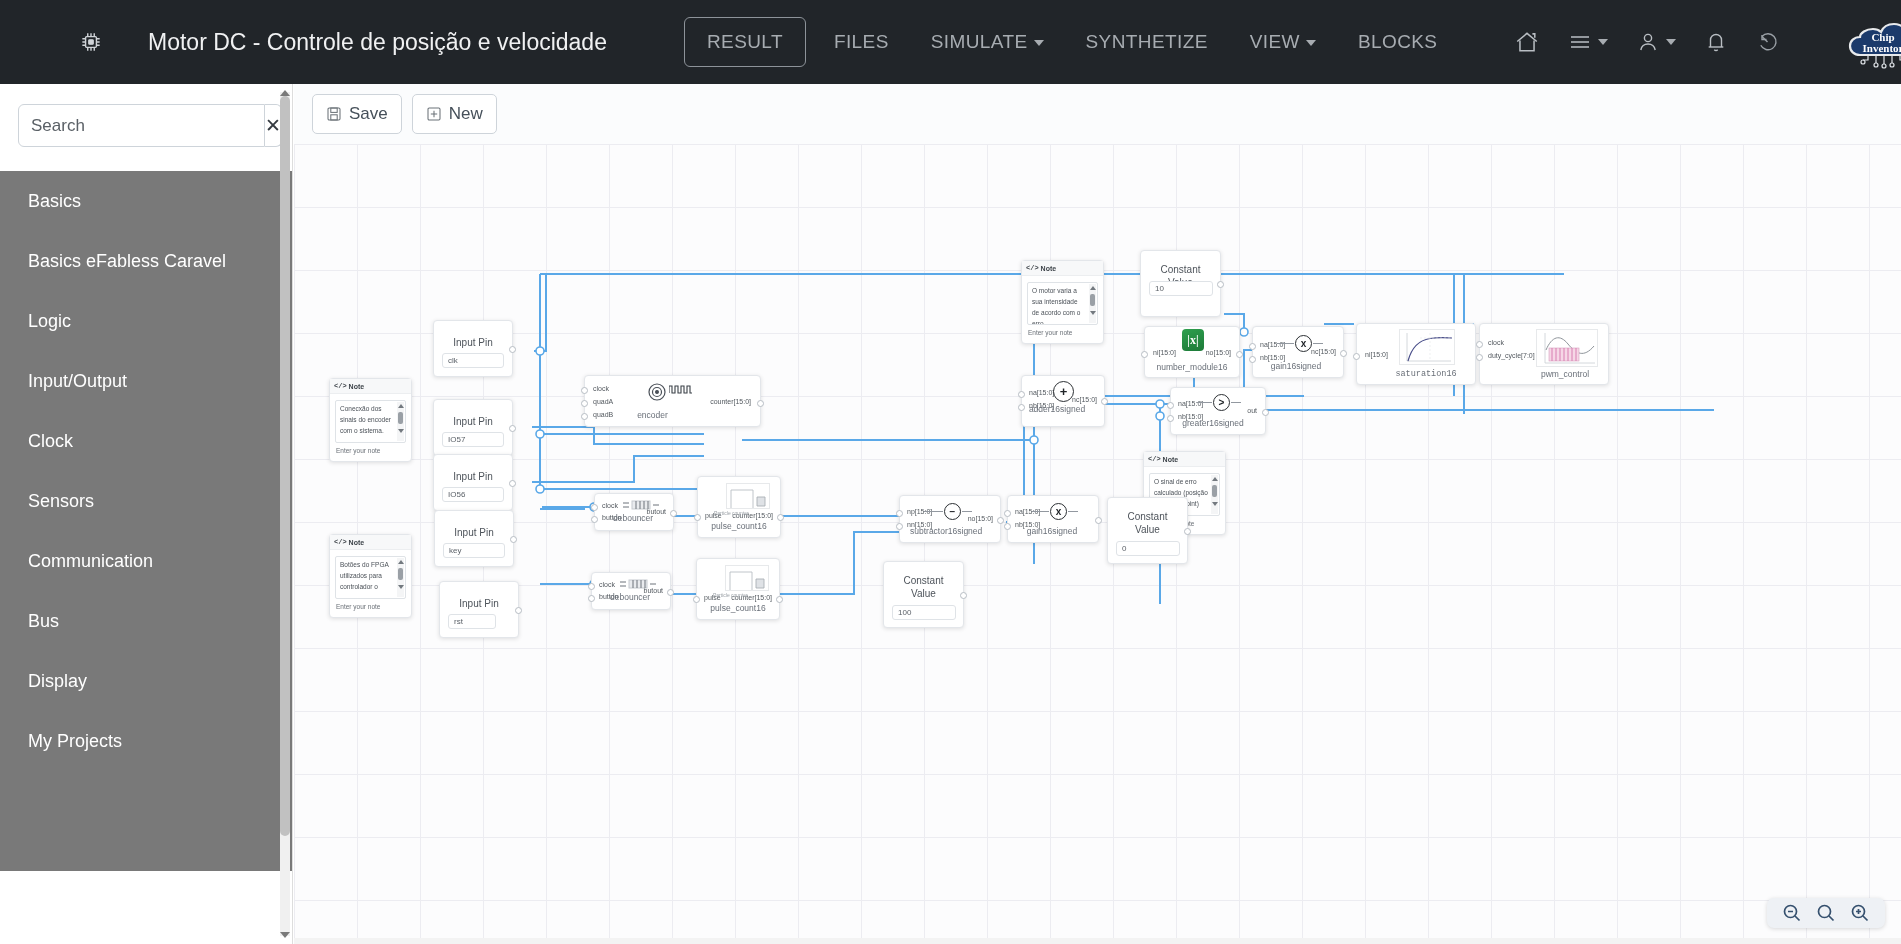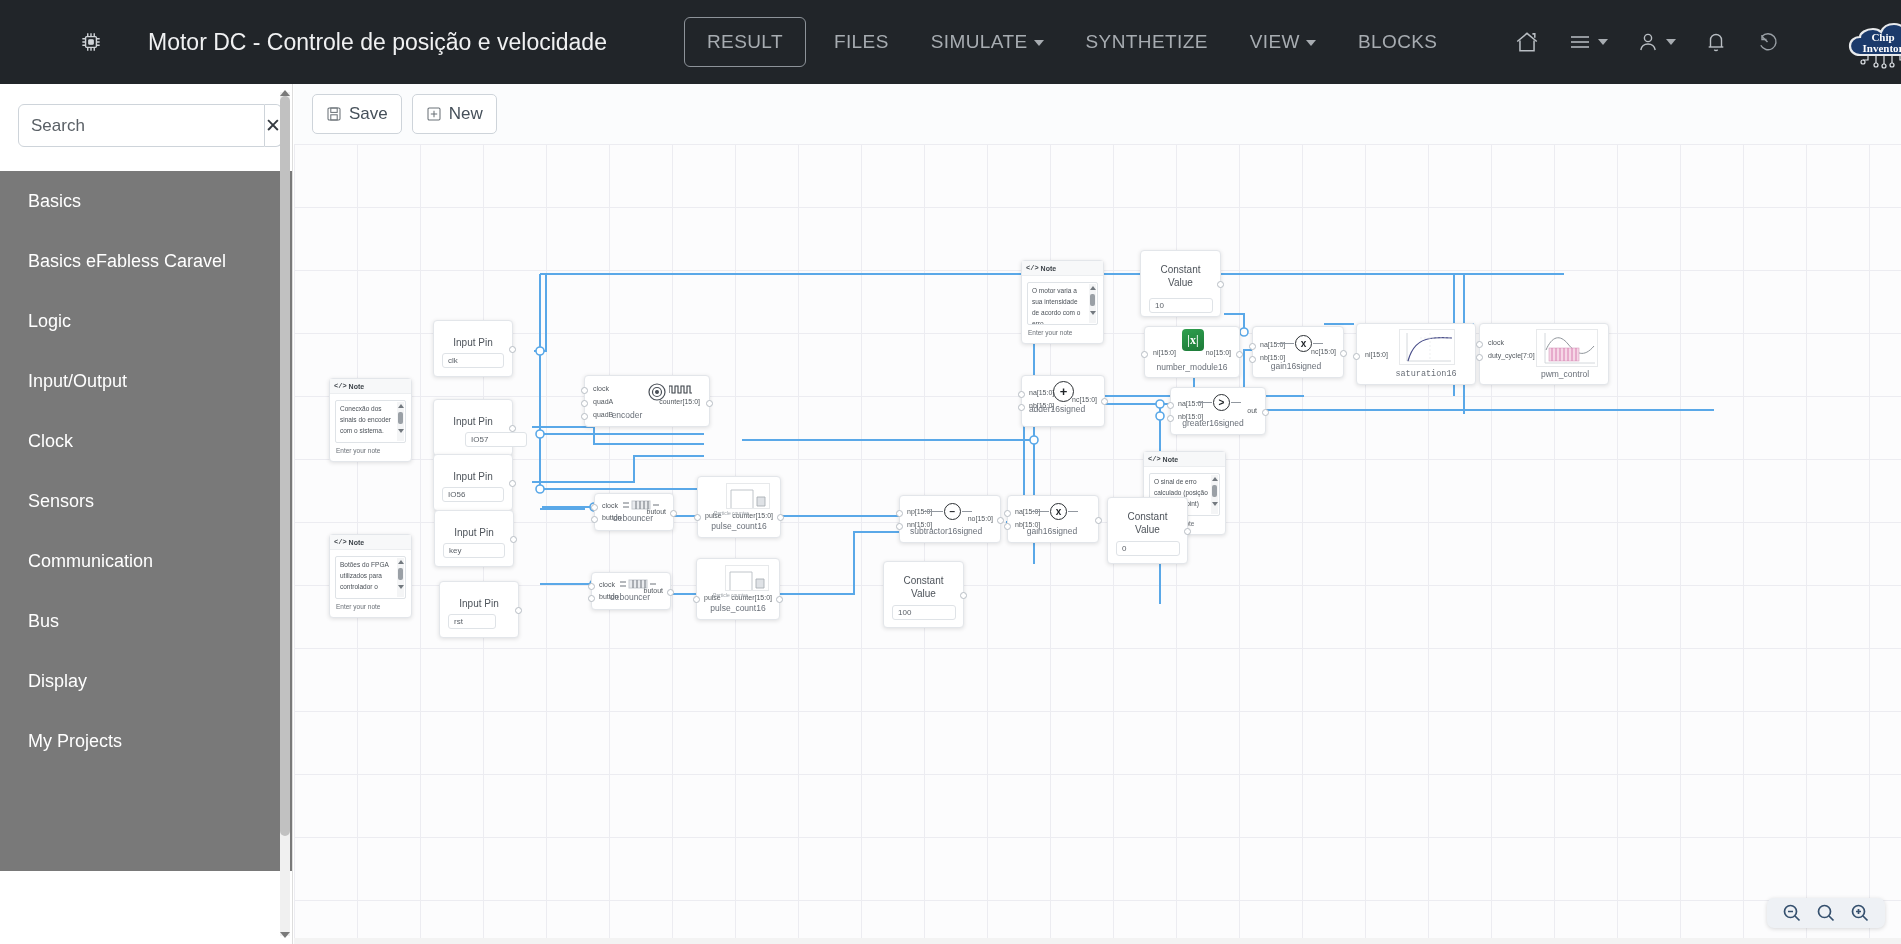--- a/index.html
+++ b/index.html
@@ -551,21 +551,21 @@
   </svg>
 
   <div class="blk inpin" style="left:139px; top:176px;">
     <div class="blk-title">Input Pin</div>
     <div class="pin-field" style="left:8px; top:32px; width:62px; height:15px;">clk</div>
     <div class="port" style="right:-4px; top:25px;"></div>
   </div>
 
   <div class="blk inpin" style="left:139px; top:255px;">
     <div class="blk-title">Input Pin</div>
-    <div class="pin-field" style="left:8px; top:32px; width:62px; height:15px;margin-left:23px;">IO57</div>
+    <div class="pin-field" style="left:8px; top:32px; width:62px; height:15px;">IO57</div>
     <div class="port" style="right:-4px; top:25px;"></div>
   </div>
 
   <div class="blk inpin" style="left:139px; top:310px;">
     <div class="blk-title">Input Pin</div>
     <div class="pin-field" style="left:8px; top:32px; width:62px; height:15px;">IO56</div>
     <div class="port" style="right:-4px; top:25px;"></div>
   </div>
 
   <div class="blk inpin" style="left:140px; top:366px;">
@@ -645,21 +645,21 @@
         <div class="note-sb">
           <div class="note-sb-ar note-sb-up"></div>
           <div class="note-sb-th"></div>
           <div class="note-sb-ar note-sb-dn"></div>
         </div>
       </div>
       <div class="note-ft">Enter your note</div>
     </div>
   </div>
 
-  <div class="blk" style="left:290px; top:231px; width:126px; height:52px;">
+  <div class="blk" style="left:290px; top:231px; width:177px; height:52px;">
     <div class="port" style="left:-4px; top:11px;"></div>
     <div class="port-lbl" style="left:8px; top:9px;">clock</div>
     <div class="port" style="left:-4px; top:24px;"></div>
     <div class="port-lbl" style="left:8px; top:22px;">quadA</div>
     <div class="port" style="left:-4px; top:37px;"></div>
     <div class="port-lbl" style="left:8px; top:35px;">quadB</div>
     <div class="port" style="right:-4px; top:24px;"></div>
     <div class="port-lbl" style="right:9px; top:22px;">counter[15:0]</div>
     <div style="position:absolute; left:62px; top:6px;">
       <svg width="20" height="20" viewBox="0 0 20 20" fill="none" stroke="#4a5058" stroke-width="1.2">
@@ -805,21 +805,21 @@
     <div class="op-line" style="left:26px; top:14px; width:15px;"></div>
     <div class="op-line" style="left:60px; top:14px; width:10px;"></div>
     <div class="blk-name" style="bottom:6px; left:8px; right:18px;">greater16signed</div>
   </div>
 
   <div class="blk constv" style="left:846px; top:106px;">
     <div class="blk-title">
       <span>Constant</span><br>
       <span>Value</span>
     </div>
-    <div class="pin-field" style="left:8px; top:47px; width:64px; height:15px;">10</div>
+    <div class="pin-field" style="left:8px; top:30px; width:64px; height:15px;">10</div>
     <div class="port" style="right:-4px; top:30px;"></div>
   </div>
 
   <div class="blk" style="left:850px; top:182px; width:96px; height:52px;">
     <div class="port" style="left:-4px; top:24px;"></div>
     <div class="port-lbl" style="left:8px; top:22px;">ni[15:0]</div>
     <div class="port" style="right:-4px; top:24px;"></div>
     <div class="port-lbl" style="right:8px; top:22px;">no[15:0]</div>
     <div class="green-x" style="left:37px; top:2px;">|x|</div>
     <div class="blk-name" style="bottom:5px;">number_module16</div>

